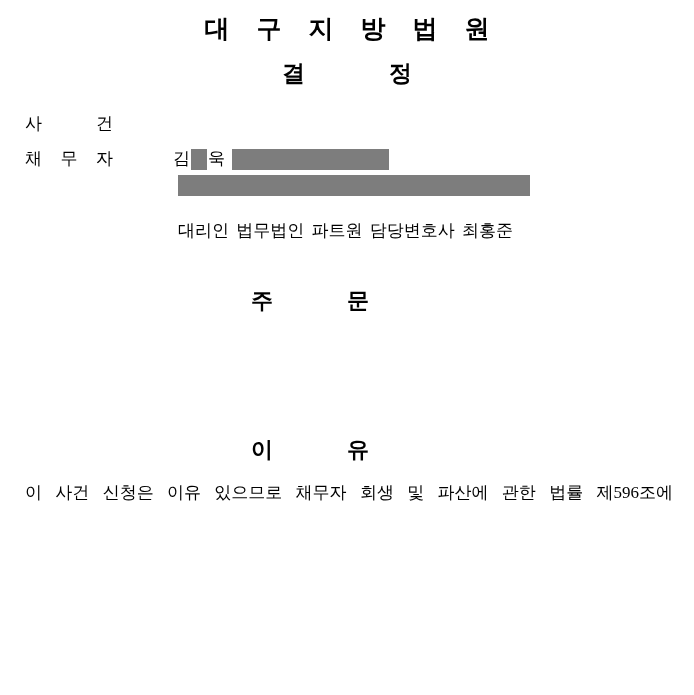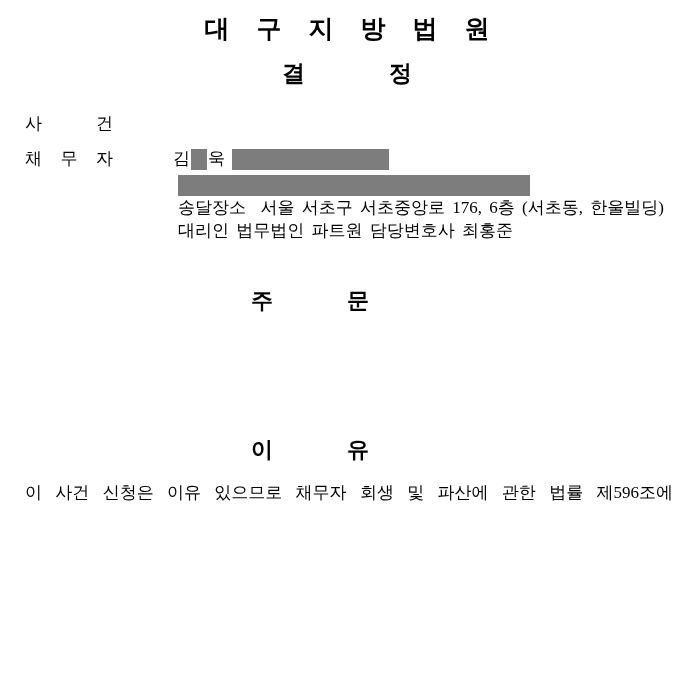--- a/index.html
+++ b/index.html
@@ -165,21 +165,20 @@
     <span class="value name-line">
       <span>김</span>
       <span class="redact redact-char" style="background-color: rgb(125, 125, 125);"></span>
       <span>욱</span>
       <span class="redact redact-tail" style="background-color: rgb(125, 125, 125);"></span>
     </span>
   </div>
 
   <div class="redact redact-bar" style="background-color: rgb(125, 125, 125);"></div>
 
-  <div class="indent-line service-address">송달장소  서울 서초구 서초중앙로 176, 6층 (서초동, 한울빌딩)</div>
 
   <div class="indent-line attorney-line">대리인 법무법인 파트원 담당변호사 최홍준</div>
 
   <h2 class="section-heading order-heading">주문</h2>
 
 
   <h2 class="section-heading reason-heading">이유</h2>
 
   <p class="reason-body">이 사건 신청은 이유 있으므로 채무자 회생 및 파산에 관한 법률 제596조에 의하여 주문과 같이 결정한다.</p>
 

